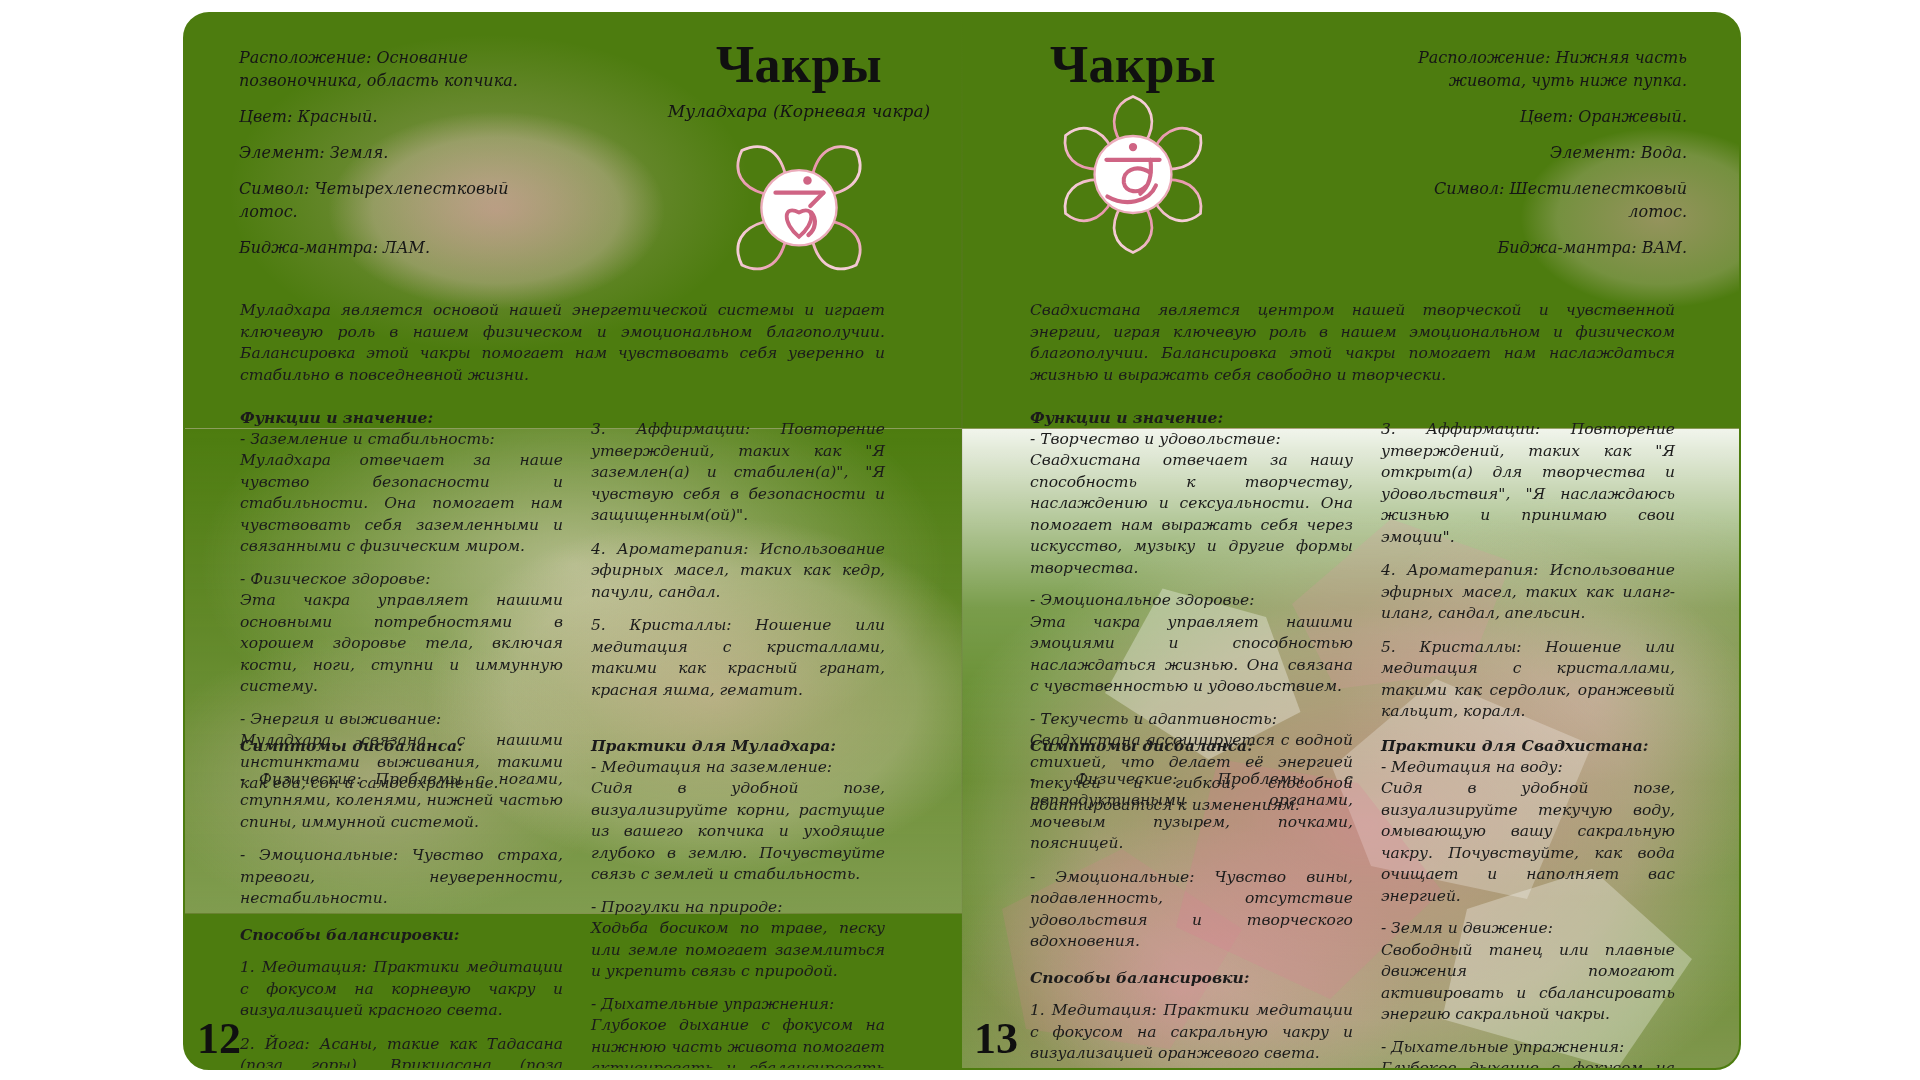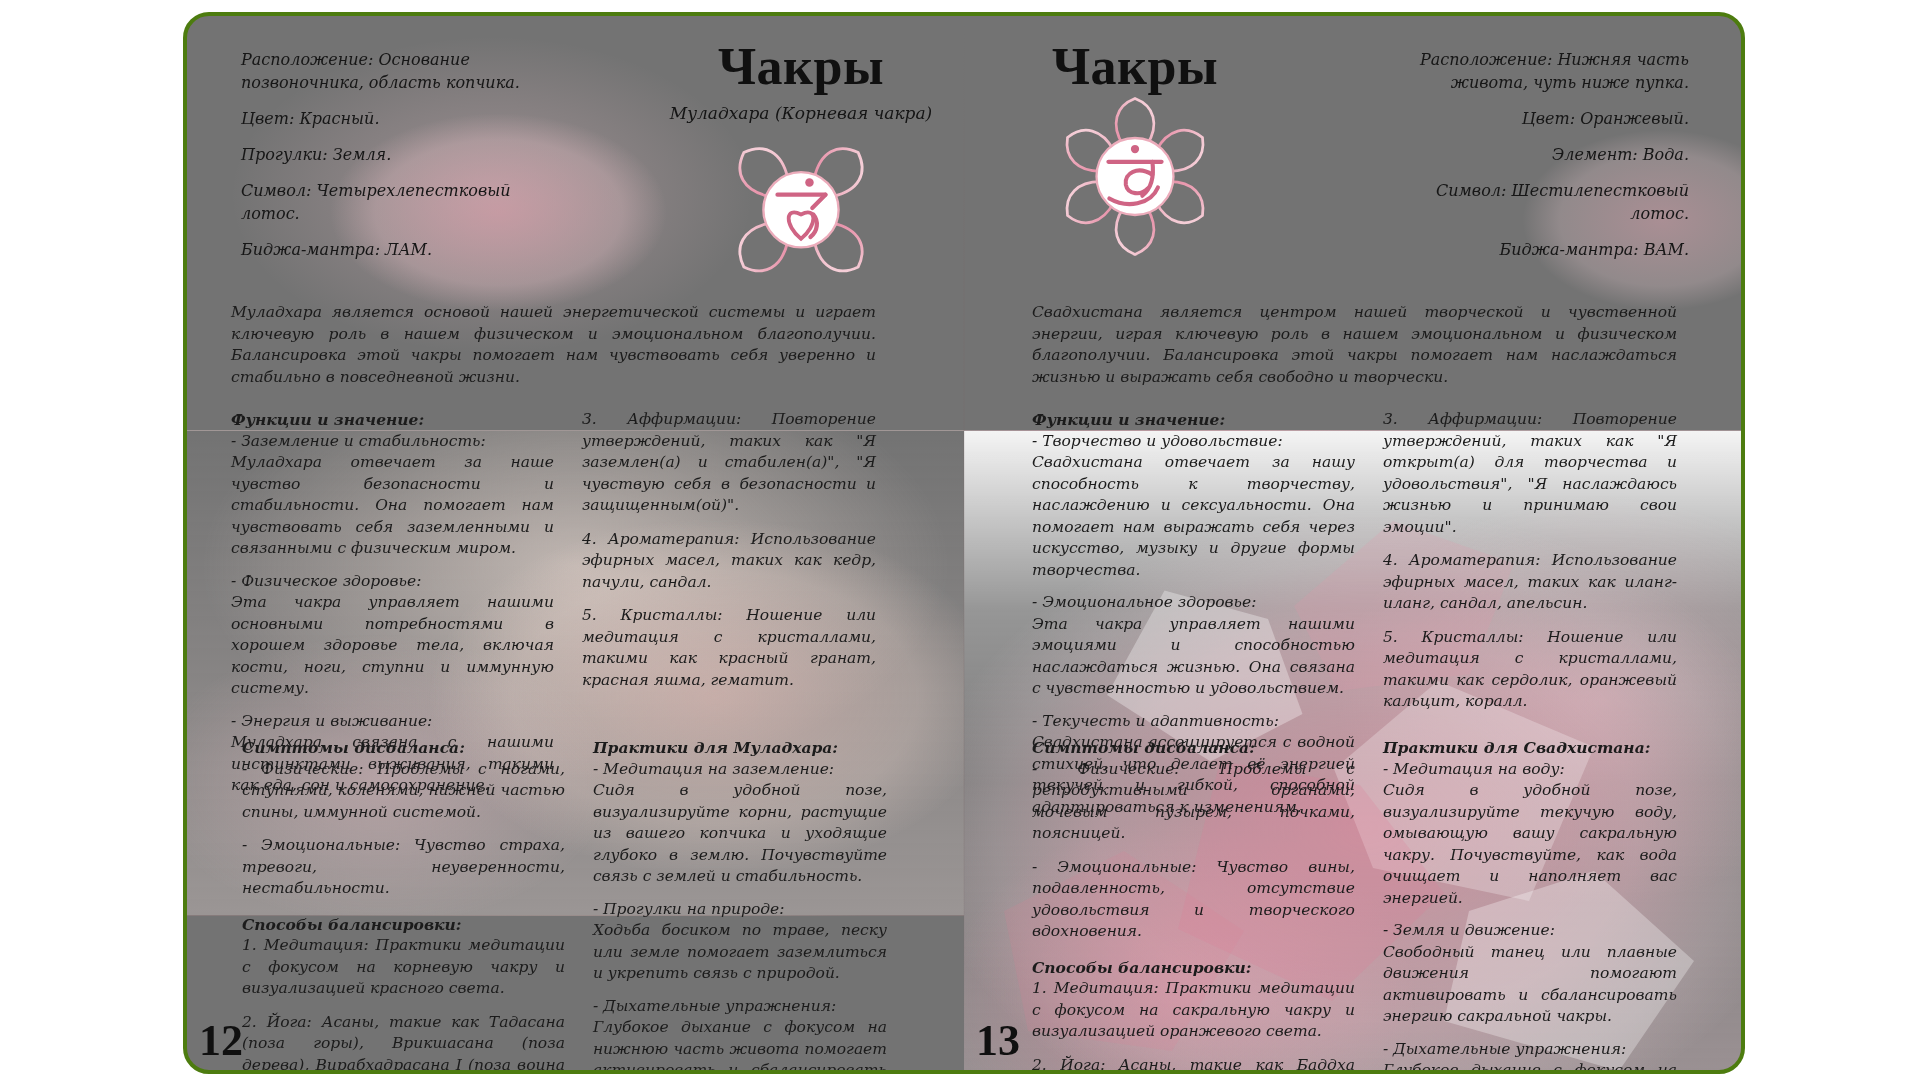--- a/index.html
+++ b/index.html
@@ -1,19 +1,19 @@
 <!DOCTYPE html>
 <html lang="ru"><head>
 <meta charset="utf-8">
 <style>
   html,body{margin:0;padding:0;background:#ffffff;width:1920px;height:1080px;overflow:hidden;}
   body{font-family:"DejaVu Serif","Liberation Serif",serif;color:#1b1b1b;}
 
   .spread{position:absolute;left:183px;top:12px;width:1554px;height:1054px;
-    border:4px solid #4d7c0f;border-radius:26px;overflow:hidden;background:#737373;}
+    border:2px solid #4d7c0f;border-radius:26px;overflow:hidden;background:#4d7c0f;}
 
   
   .blob-tl{position:absolute;left:8px;top:-6px;width:660px;height:440px;pointer-events:none;
     background:radial-gradient(ellipse 34% 30% at 46% 46%,rgba(233,166,179,.55),rgba(240,196,203,.30) 55%,rgba(255,255,255,0) 75%),
                radial-gradient(ellipse 55% 50% at 45% 42%,rgba(240,200,207,.35),rgba(255,255,255,0) 72%);}
   .blob-tr{position:absolute;left:1150px;top:20px;width:580px;height:400px;pointer-events:none;
     background:radial-gradient(ellipse 32% 30% at 56% 46%,rgba(236,176,188,.45),rgba(244,210,216,.24) 55%,rgba(255,255,255,0) 75%);}
   .photo-left{position:absolute;left:0;top:414px;width:777px;height:484px;pointer-events:none;
     border-top:1px solid rgba(195,160,160,.18);border-bottom:1px solid rgba(190,150,150,.25);
     background:
@@ -57,35 +57,35 @@
   .header{position:absolute;top:24px;text-align:center;}
   .page-left  .header{left:452px;width:324px;}
   .page-right .header{left:14px;width:314px;}
   .chakra-title{font-family:"Liberation Serif",serif;font-weight:700;font-size:52px;line-height:54px;
     letter-spacing:.5px;color:#101010;margin:0;}
   .chakra-subtitle{font-weight:400;font-style:italic;font-size:17px;line-height:20px;margin:9px 0 4px;color:#141414;}
   .symbol{margin:0 auto;}
   .symbol svg{display:block;margin:0 auto;}
 
   .content{position:absolute;top:286px;}
-  .page-left  .content{left:44px;width:645px;}
+  .page-left  .content{left:55px;width:645px;}
   .page-right .content{left:68px;width:645px;}
   .lower{position:absolute;top:721px;}
   .page-left  .lower{left:55px;width:645px;}
   .page-right .lower{left:68px;width:645px;}
 
   .intro{font-style:italic;font-size:15.5px;line-height:21.5px;text-align:justify;margin:0 0 21px;}
   .cols{display:flex;gap:28px;}
   .col-a{width:325px;}
   .col-b{width:296px;}
   .h{font-weight:700;font-style:italic;font-size:15.5px;line-height:21.5px;margin:0;}
   .item{margin:0 0 11px;}
   .item-title{font-style:italic;font-size:15.5px;line-height:21.5px;margin:0;}
   .item-text{font-style:italic;font-size:15.5px;line-height:21.5px;text-align:justify;margin:0;}
-  .para{font-style:italic;font-size:15.5px;line-height:21.5px;text-align:justify;margin:0 0 12px;}
+  .para{font-style:italic;font-size:15.5px;line-height:21.5px;text-align:justify;margin:12px 0 12px;}
   .mt{margin-top:14px;}
 
   .page-number{position:absolute;bottom:4px;left:12px;width:100%;text-align:left;
     font-family:"Liberation Serif",serif;font-weight:700;font-size:44px;color:#101010;}
 </style>
 </head>
 <body>
 
 <div class="spread">
 
@@ -100,21 +100,21 @@
     <div class="facet w3"></div>
     <div class="facet r3"></div>
   </div>
   <div class="spine"></div>
 
   <section class="page page-left">
 
     <div class="info">
       <p>Расположение: Основание позвоночника, область копчика.</p>
       <p>Цвет: Красный.</p>
-      <p>Прогулки: Земля.</p>
+      <p>Элемент: Земля.</p>
       <p>Символ: Четырехлепестковый лотос.</p>
       <p>Биджа-мантра: ЛАМ.</p>
     </div>
 
     <div class="header">
       <h1 class="chakra-title">Чакры</h1>
       <div class="chakra-subtitle">Муладхара (Корневая чакра)</div>
       <div class="symbol">
         <svg width="180" height="158" viewBox="0 0 190 168">
           <defs>

